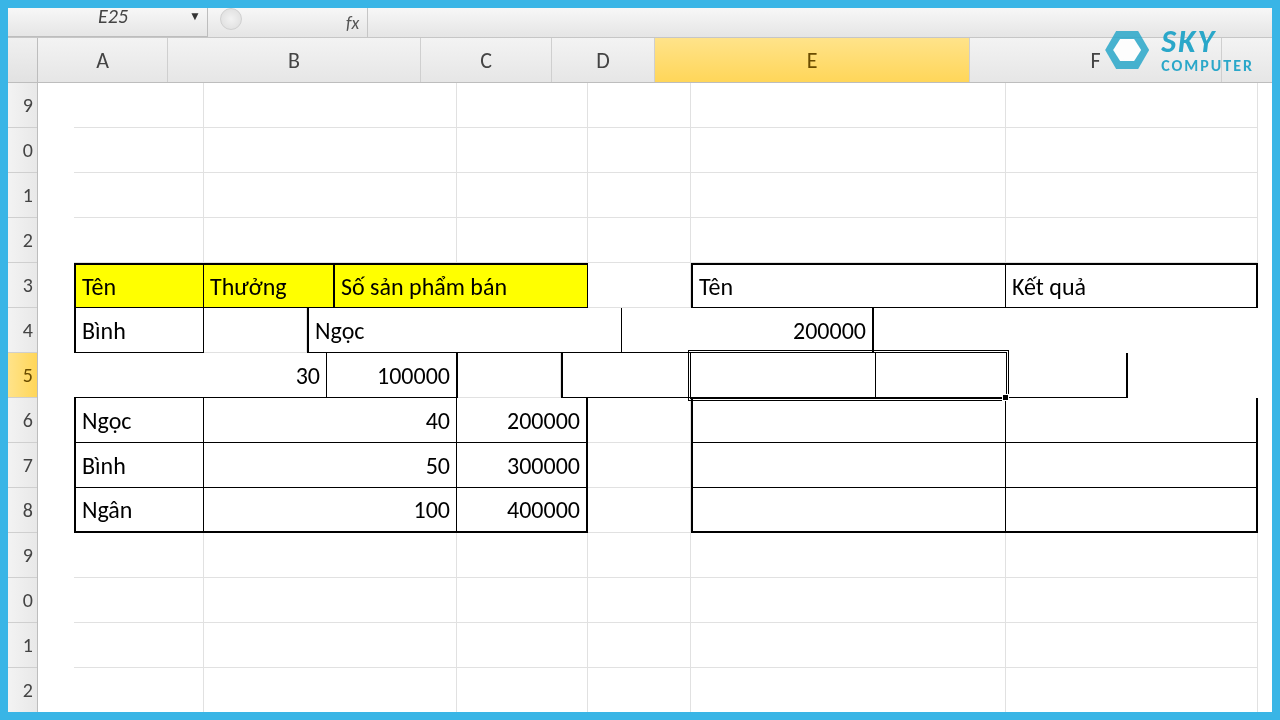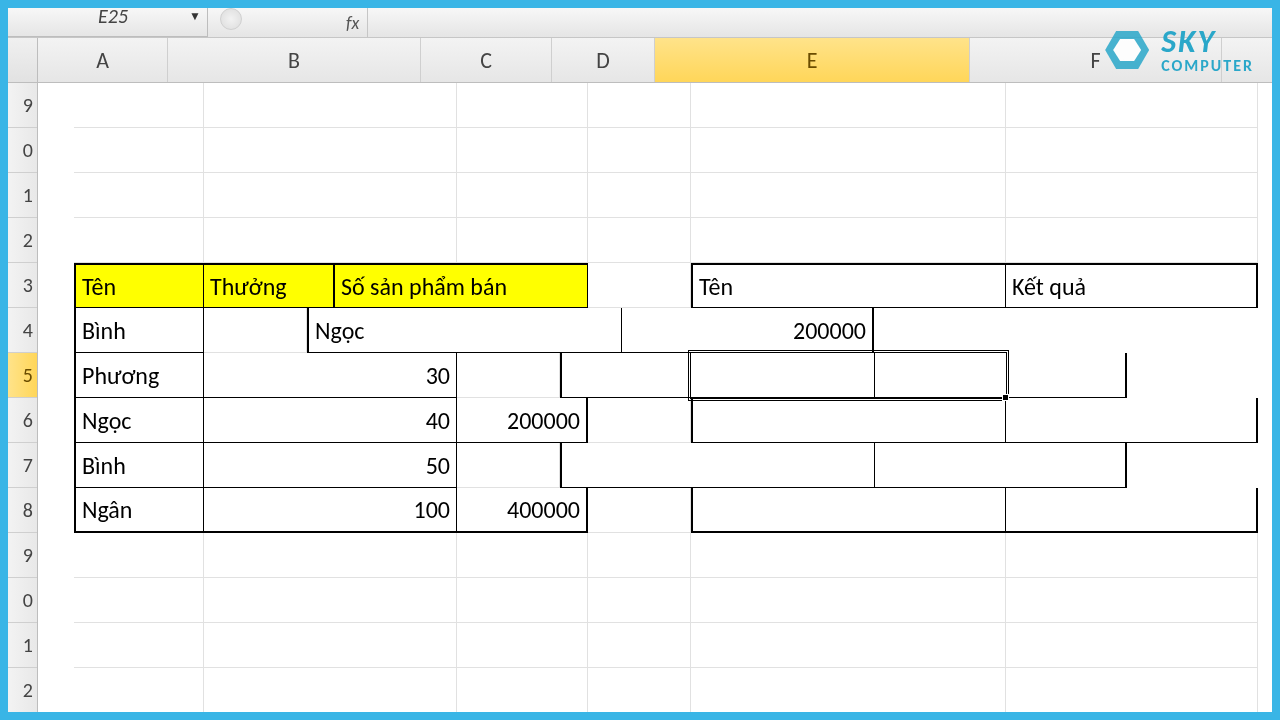--- a/index.html
+++ b/index.html
@@ -242,39 +242,40 @@
         </div>
 
         <div class="row">
           <div class="cell cA t1-l t1-v t1-row">Bình</div>
           <div class="cell cD"></div>
           <div class="cell cE t2-l t2-v t2-row">Ngọc</div>
           <div class="cell cF num t2-r t2-row">200000</div>
         </div>
 
         <div class="row">
-          <div class="cell cA t1-l t1-v t1-row">Phương</div>
           <div class="cell cB num t1-v t1-row">30</div>
+          <div class="cell cC num t1-r t1-row">100000</div>
           <div class="cell cD"></div>
           <div class="cell cE t2-l t2-v t2-row"></div>
           <div class="cell cF num t2-r t2-row"></div>
         </div>
 
         <div class="row">
           <div class="cell cA t1-l t1-v t1-row">Ngọc</div>
           <div class="cell cB num t1-v t1-row">40</div>
           <div class="cell cC num t1-r t1-row">200000</div>
           <div class="cell cD"></div>
           <div class="cell cE t2-l t2-v t2-row"></div>
           <div class="cell cF num t2-r t2-row"></div>
         </div>
 
         <div class="row">
           <div class="cell cA t1-l t1-v t1-row">Bình</div>
           <div class="cell cB num t1-v t1-row">50</div>
+          <div class="cell cC num t1-r t1-row">300000</div>
           <div class="cell cD"></div>
           <div class="cell cE t2-l t2-v t2-row"></div>
           <div class="cell cF num t2-r t2-row"></div>
         </div>
 
         <div class="row">
           <div class="cell cA t1-l t1-v t1-b">Ngân</div>
           <div class="cell cB num t1-v t1-b">100</div>
           <div class="cell cC num t1-r t1-b">400000</div>
           <div class="cell cD"></div>

